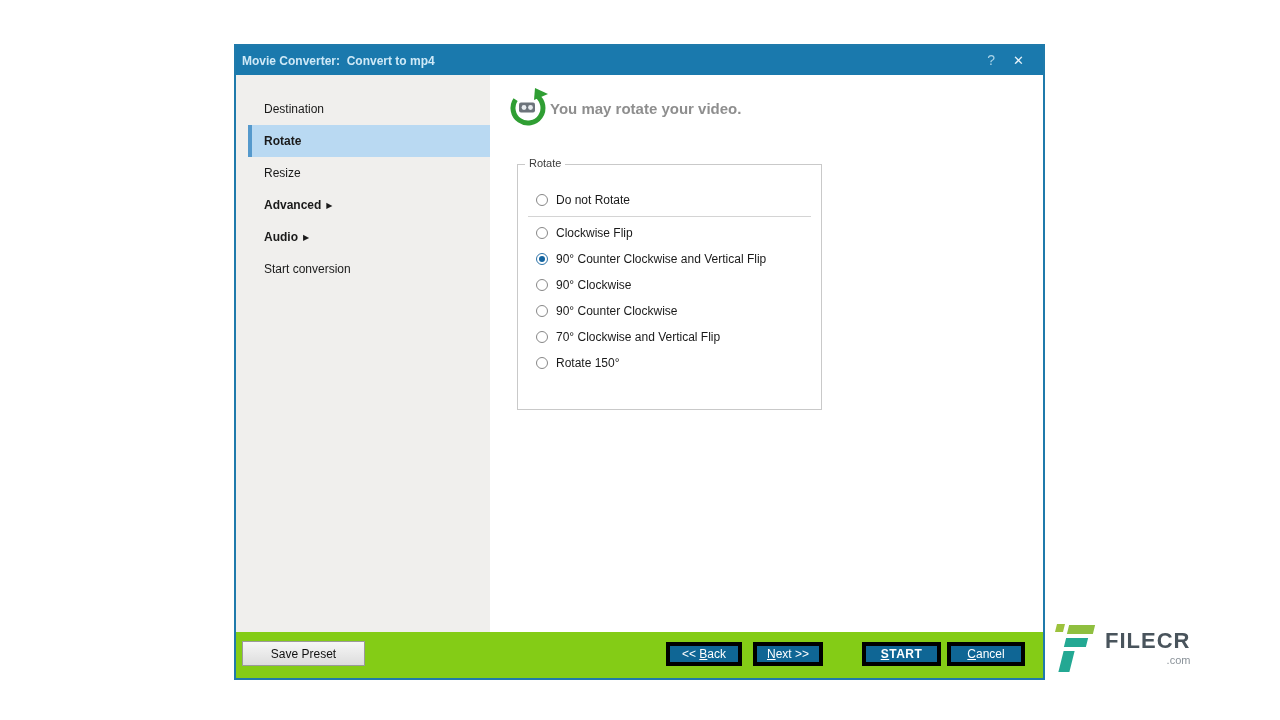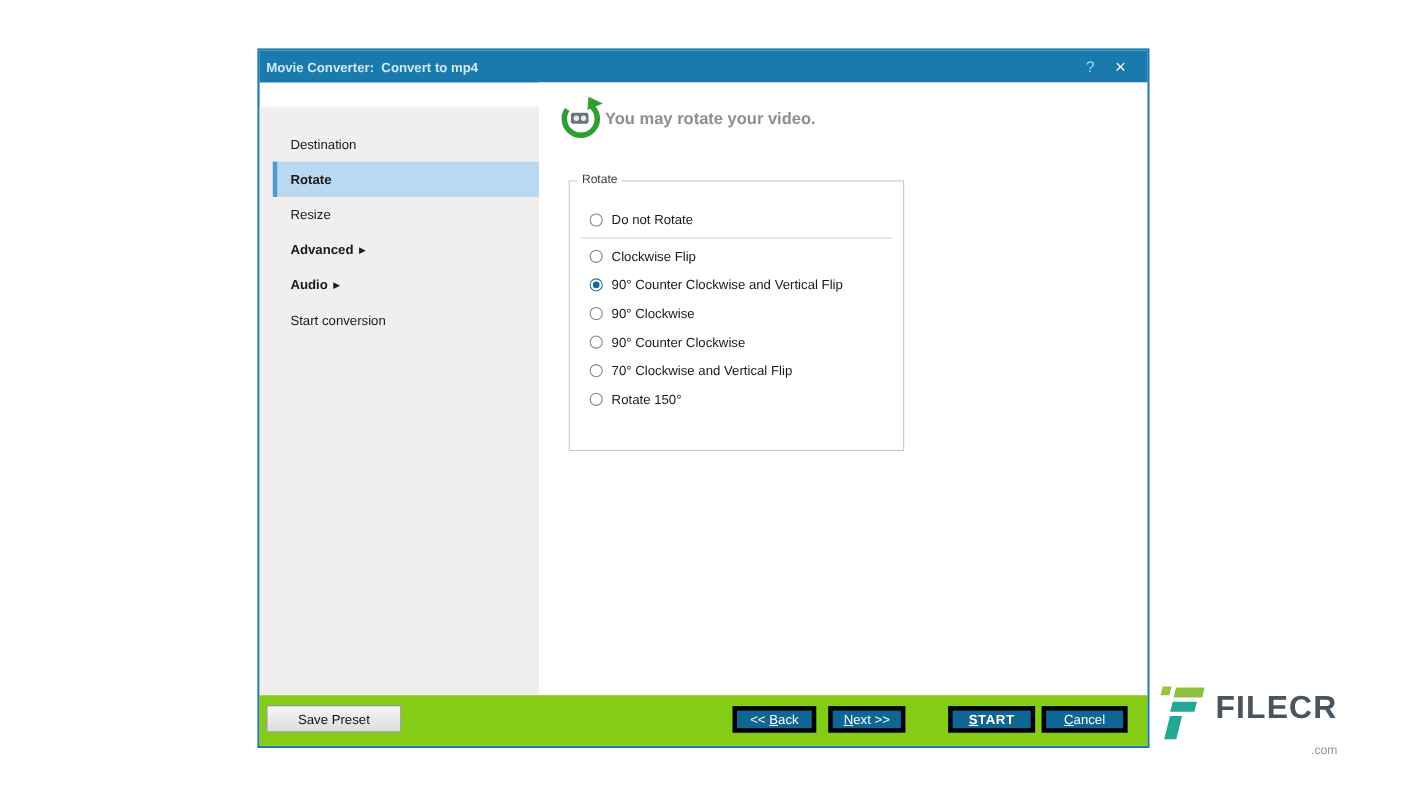--- a/index.html
+++ b/index.html
@@ -13,21 +13,21 @@
 
   .titlebar { flex:0 0 29px; background:#1a79ad; display:flex; align-items:center;
               padding:0 10px 0 6px; }
   .title { color:#cfe9f7; font-size:12px; font-weight:bold; white-space:pre; flex:1; }
   .tb-btn { color:#a9d3e8; font-size:14px; padding:0 9px; cursor:pointer; line-height:29px; }
   .tb-btn.close { color:#eaf5fb; font-size:13px; }
 
   .body { flex:1; display:flex; min-height:0; }
 
   
-  .sidebar { width:254px; background:#f0efed; padding-top:18px; flex:0 0 auto;margin-top:22px; }
+  .sidebar { width:254px; background:#f0efed; padding-top:18px; flex:0 0 auto; }
   .side-item { height:32px; line-height:32px; margin-left:12px; padding-left:16px;
                font-size:12px; color:#1a1a1a; cursor:pointer; }
   .side-item[data-selected="true"] { background:#b9d9f2; border-left:4px solid #5599cc;
                padding-left:12px; }
   .side-item .lbl[data-bold="true"] { font-weight:bold; }
   .side-item .arrow { font-size:8px; margin-left:5px; color:#1a1a1a; vertical-align:1px; }
 
   
   .main { flex:1; background:#ffffff; position:relative; }
   .header { display:flex; align-items:center; padding:13px 0 0 16px; }
@@ -65,22 +65,22 @@
 
   
   .filecr { position:absolute; left:1056px; top:624px; display:flex; gap:9px; align-items:flex-start; }
   .logo-f { position:relative; width:40px; height:50px; flex:0 0 auto; }
   .logo-f span { position:absolute; transform:skewX(-14deg); }
   .f1 { left:0;  top:5;  width:8px;  height:8px;  background:#9cc23c; }
   .f2 { left:12px; top:1px;  width:26px; height:9px;  background:#8fbf3f; }
   .f3 { left:9px;  top:14px; width:22px; height:9px;  background:#23a893; }
   .f4 { left:5px;  top:27px; width:11px; height:21px; background:#23a893; }
   .filecr-txt { display:flex; flex-direction:column; align-items:flex-end; }
-  .brand { font-size:29px; font-weight:bold; color:#49545c; letter-spacing:1px; line-height:1; margin-top:6px; }
-  .tld { font-size:11px; color:#8a9299; margin-top:17px; }
+  .brand { font-size:22px; font-weight:bold; color:#49545c; letter-spacing:1px; line-height:1; margin-top:6px; }
+  .tld { font-size:11px; color:#8a9299; margin-top:2px; }
 </style>
 </head>
 <body>
 
 <div class="canvas">
 
   <div class="window">
 
     <div class="titlebar">
       <span class="title">Movie Converter:  Convert to mp4</span>

